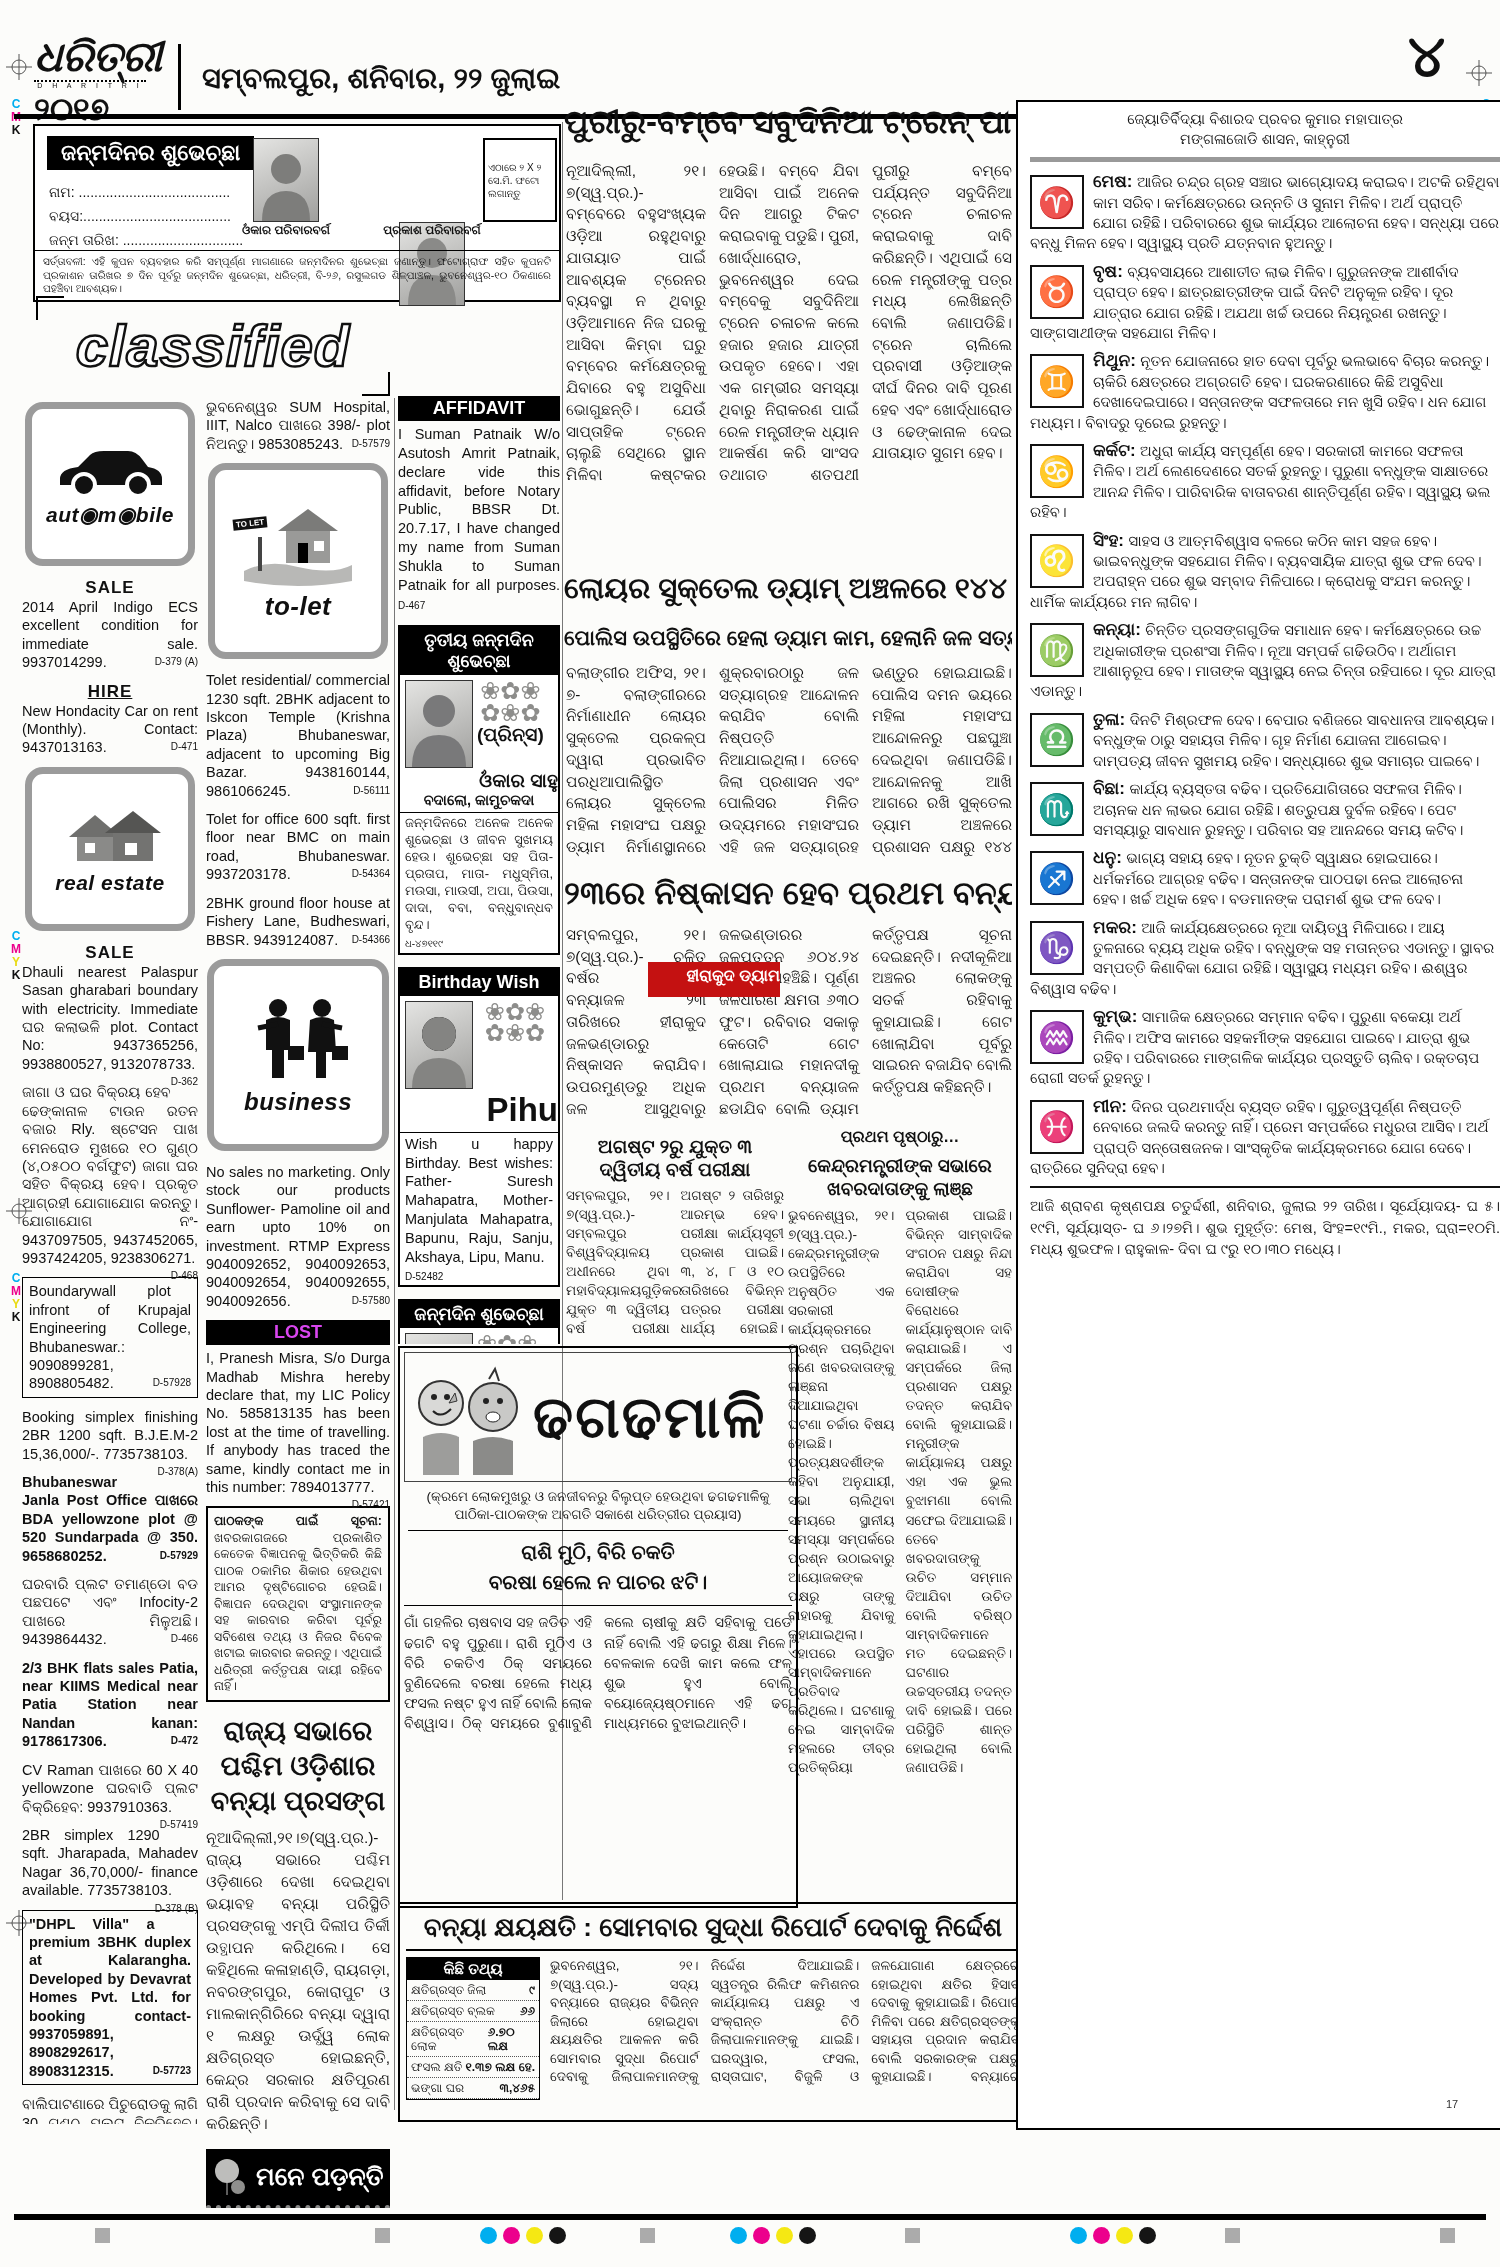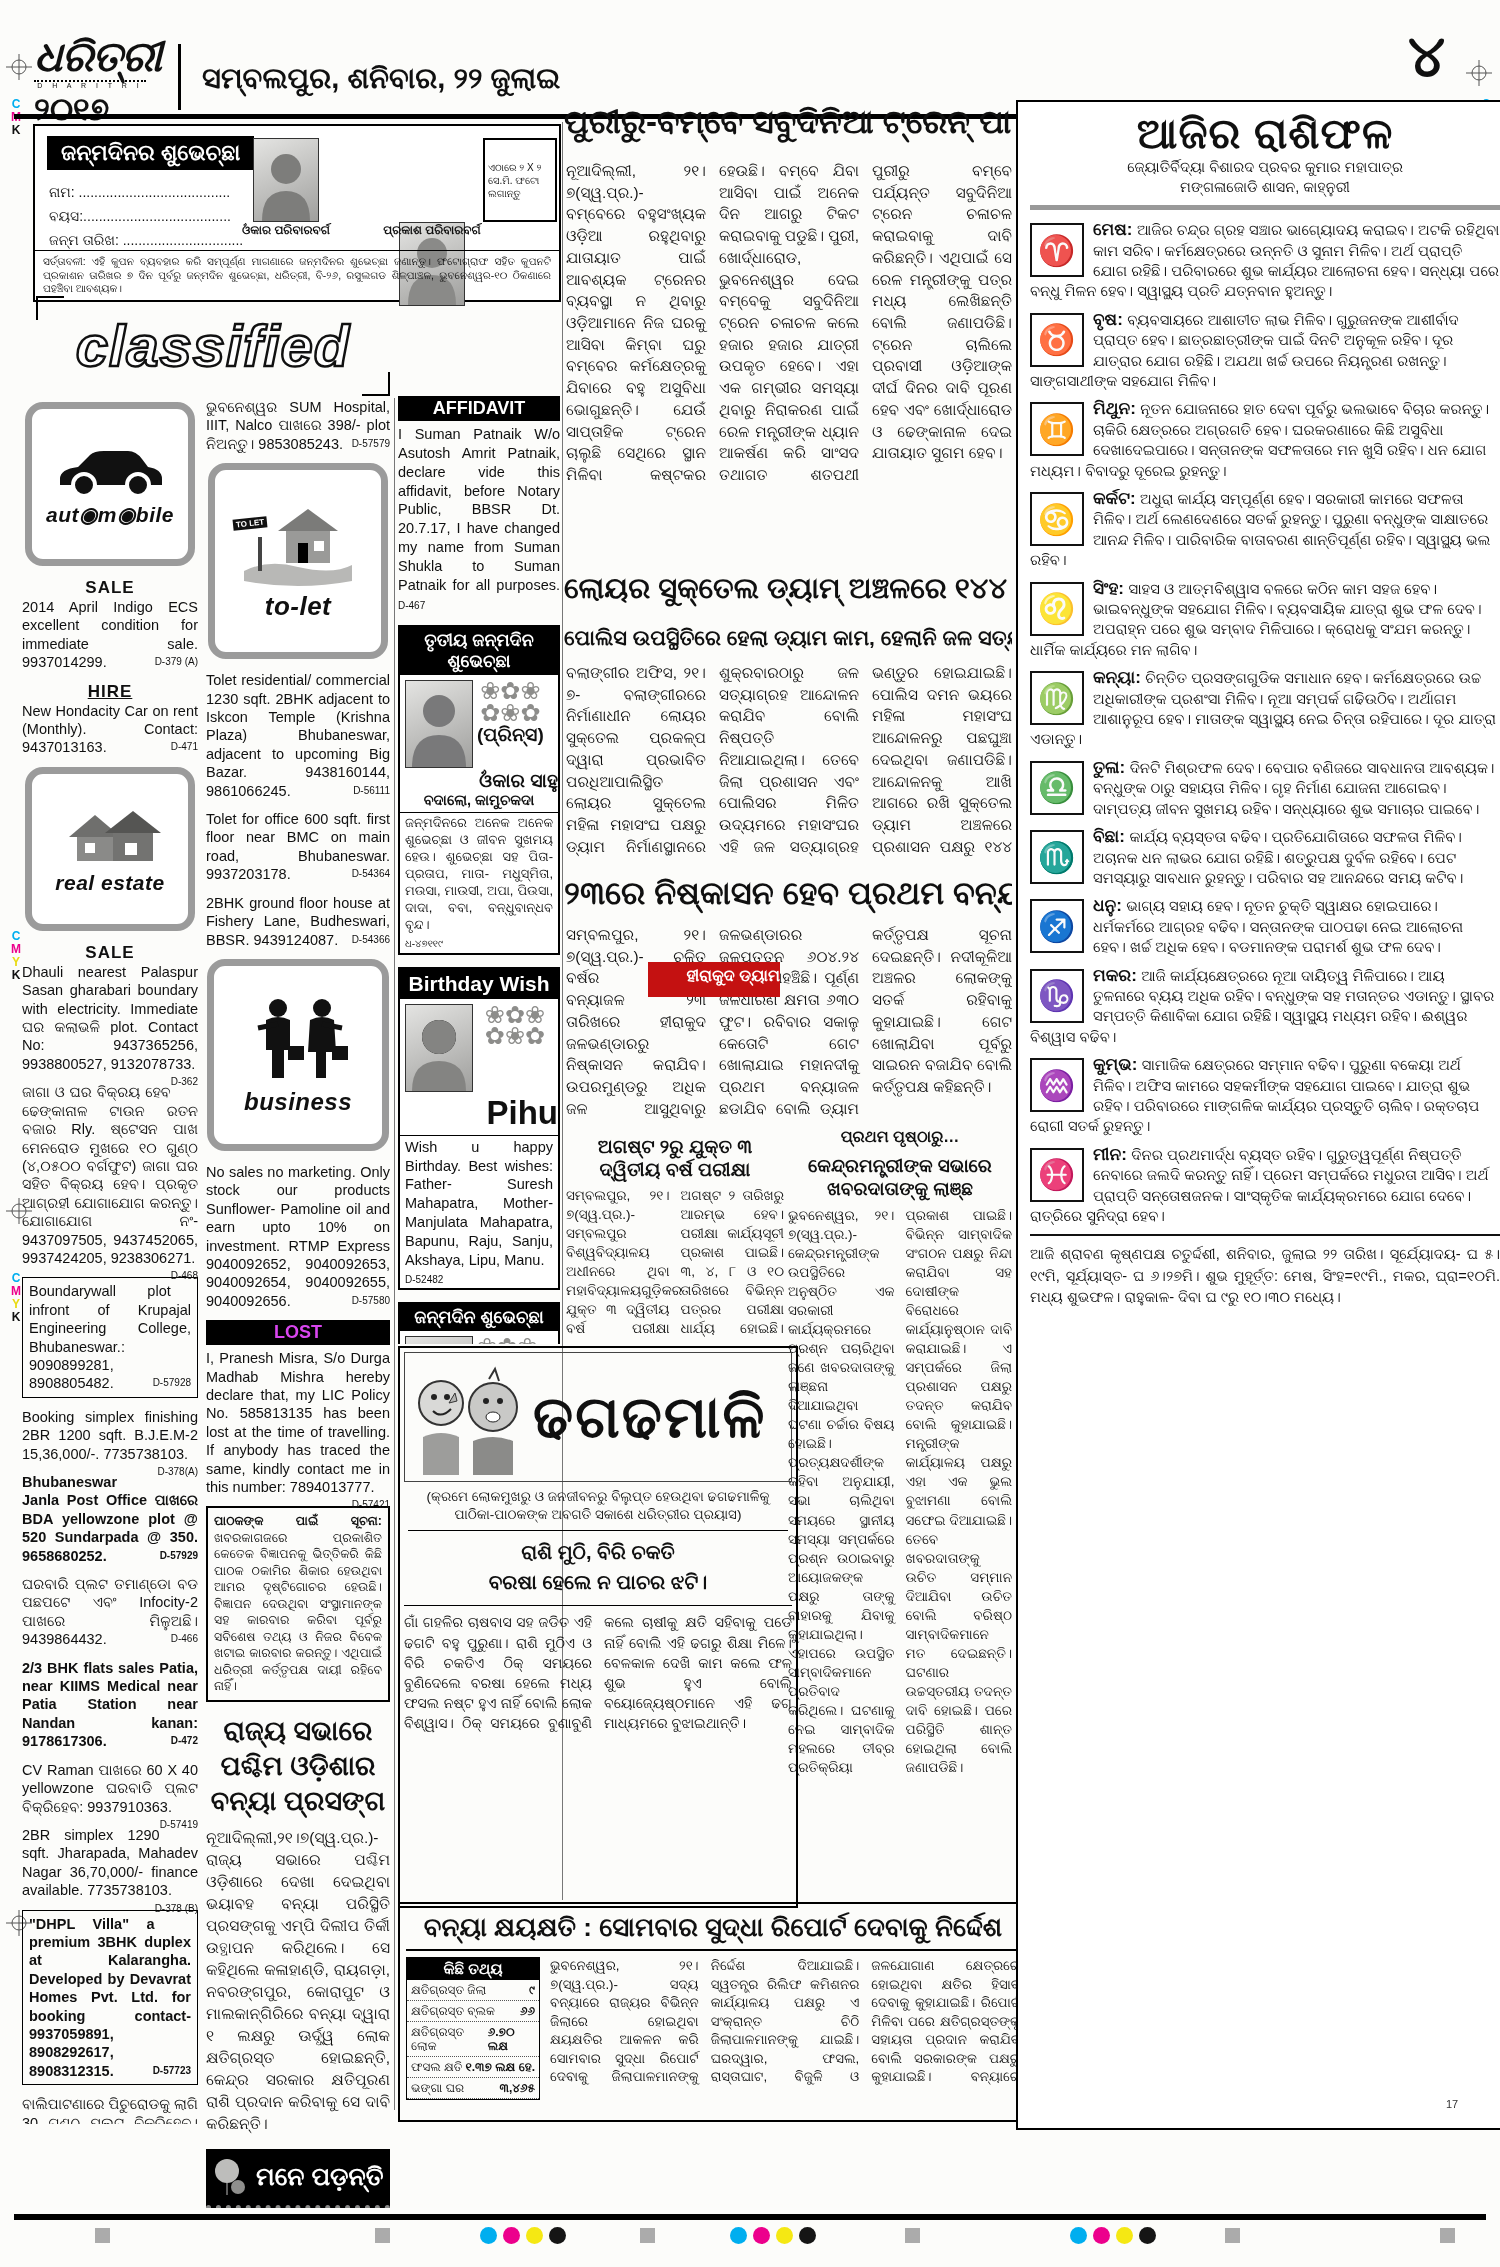--- a/index.html
+++ b/index.html
@@ -90,21 +90,21 @@
   .rs-body{font-size:15.5px;line-height:1.42;text-align:justify;}
   .mane{background:#000;color:#fff;font-weight:bold;font-size:25px;padding:8px 6px;margin:14px 0 8px;
         display:flex;align-items:center;gap:10px;border-bottom:5px dotted #888;}
 
   
   #midcol{left:398px;top:396px;width:162px;height:948px;}
   .affi-head{background:#000;color:#fff;text-align:center;font-weight:bold;font-size:18px;padding:2px 0;margin-bottom:4px;}
   .affi-text{font-size:14.5px;line-height:1.3;text-align:justify;}
   .bday-box{border:2px solid #000;margin-top:12px;background:#fff;}
   .bday-head{background:#000;color:#fff;font-weight:bold;text-align:center;font-size:17.5px;padding:3px 0;}
-  .bday-head.en{font-size:21px;}
+  .bday-head.en{font-size:18px;}
   .bday-row{display:flex;padding:5px 5px 0;gap:4px;}
   .bday-row .photo{width:66px;height:86px;flex:none;}
   .flowers{flex:1;text-align:center;color:#8d8d8b;font-size:24px;line-height:0.9;}
   .petname{text-align:center;font-size:19px;font-weight:bold;}
   .bday-name{text-align:right;font-weight:bold;font-size:19px;margin-top:2px;}
   .bday-name.en{font-size:33px;}
   .bday-place{text-align:center;font-weight:bold;font-size:14.5px;}
   .bday-text{font-size:13px;line-height:1.3;text-align:justify;padding:2px 5px 4px;border-top:1px solid #000;margin-top:3px;}
   .bday-id{font-size:10px;padding:0 5px 3px;}
 
@@ -548,21 +548,20 @@
               <span class="v">୩,୪୬୫</span>
             </div>
           </div>
       </div>
       <div id="banner-text">ଭୁବନେଶ୍ୱର, ୨୧।୭(ସ୍ୱ.ପ୍ର.)- ସଦ୍ୟ ବନ୍ୟାରେ ରାଜ୍ୟର ବିଭିନ୍ନ ଜିଲାରେ ହୋଇଥିବା କ୍ଷୟକ୍ଷତିର ଆକଳନ କରି ସୋମବାର ସୁଦ୍ଧା ରିପୋର୍ଟ ଦେବାକୁ ଜିଲାପାଳମାନଙ୍କୁ ନିର୍ଦ୍ଦେଶ ଦିଆଯାଇଛି। ସ୍ୱତନ୍ତ୍ର ରିଲିଫ କମିଶନର କାର୍ଯ୍ୟାଳୟ ପକ୍ଷରୁ ଏ ସଂକ୍ରାନ୍ତ ଚିଠି ଜିଲାପାଳମାନଙ୍କୁ ଯାଇଛି। ଘରଦ୍ୱାର, ଫସଲ, ରାସ୍ତାଘାଟ, ବିଜୁଳି ଓ ଜଳଯୋଗାଣ କ୍ଷେତ୍ରରେ ହୋଇଥିବା କ୍ଷତିର ହିସାବ ଦେବାକୁ କୁହାଯାଇଛି। ରିପୋର୍ଟ ମିଳିବା ପରେ କ୍ଷତିଗ୍ରସ୍ତଙ୍କୁ ସହାୟତା ପ୍ରଦାନ କରାଯିବ ବୋଲି ସରକାରଙ୍କ ପକ୍ଷରୁ କୁହାଯାଇଛି। ବନ୍ୟାରେ ସର୍ବାଧିକ କ୍ଷତି ପଶ୍ଚିମ ଓ ଦକ୍ଷିଣ ଓଡ଼ିଶାର ଜିଲାଗୁଡ଼ିକରେ ହୋଇଛି ବୋଲି ପ୍ରାଥମିକ ରିପୋର୍ଟରୁ ଜଣାପଡିଛି।</div>
     </div>
   </div>
 
   <div class="abs" id="horo">
     <div id="horo-head">
-      <div id="horo-title">ଆଜିର ରାଶିଫଳ</div>
       <div class="horo-by">ଜ୍ୟୋତିର୍ବିଦ୍ୟା ବିଶାରଦ ପ୍ରବର କୁମାର ମହାପାତ୍ର</div>
       <div class="horo-by">ମଙ୍ଗଳାଜୋଡି ଶାସନ, କାହ୍ନୁରୀ</div>
     </div>
     <div>
 
         <div class="sign">
           <div class="sign-icon">♈</div>
           <span class="sign-name">ମେଷ:</span>
           <span class="sign-text">ଆଜିର ଚନ୍ଦ୍ର ଗ୍ରହ ସଞ୍ଚାର ଭାଗ୍ୟୋଦୟ କରାଇବ। ଅଟକି ରହିଥିବା କାମ ସରିବ। କର୍ମକ୍ଷେତ୍ରରେ ଉନ୍ନତି ଓ ସୁନାମ ମିଳିବ। ଅର୍ଥ ପ୍ରାପ୍ତି ଯୋଗ ରହିଛି। ପରିବାରରେ ଶୁଭ କାର୍ଯ୍ୟର ଆଲୋଚନା ହେବ। ସନ୍ଧ୍ୟା ପରେ ବନ୍ଧୁ ମିଳନ ହେବ। ସ୍ୱାସ୍ଥ୍ୟ ପ୍ରତି ଯତ୍ନବାନ ହୁଅନ୍ତୁ।</span>
         </div>

